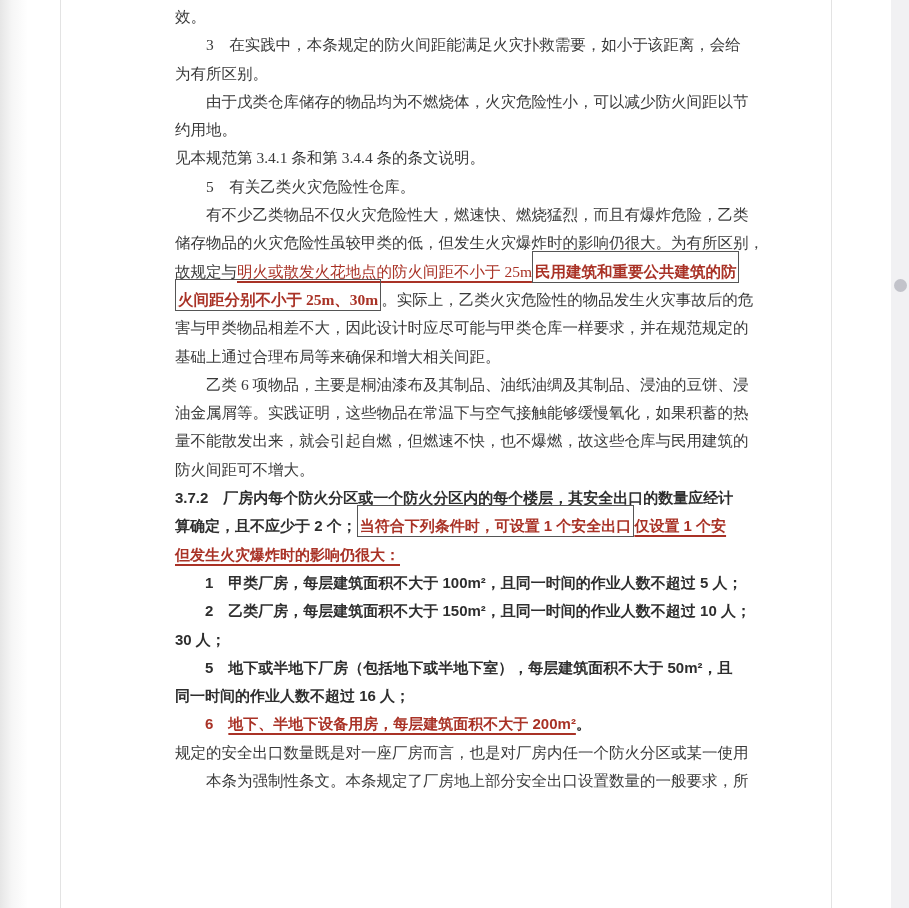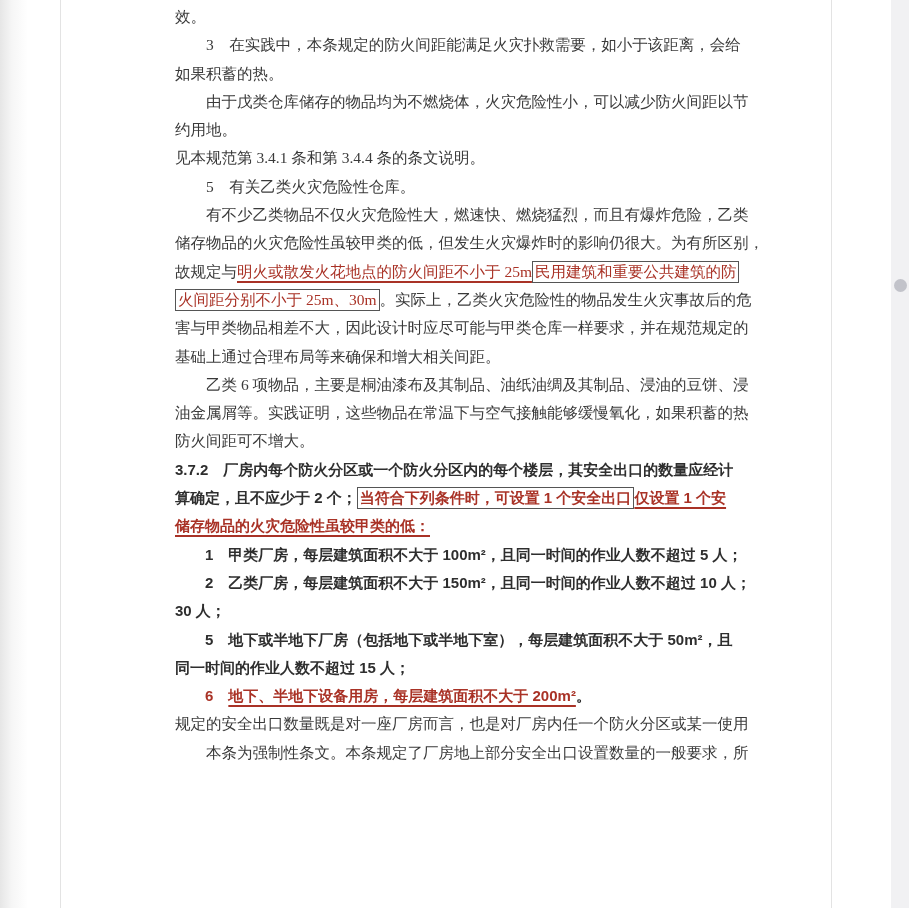--- a/index.html
+++ b/index.html
@@ -51,55 +51,57 @@
     color:var(--red);
     text-decoration:underline;
     text-decoration-color:var(--red);
     text-decoration-thickness:1.5px;
     text-underline-offset:4px;
     text-align:right;
   }
   .seg-rbox {
     color:var(--red);
     border:1.5px solid var(--box-border);
-    padding:1px 2px 2px 2px;
+    padding:11px 2px 2px 2px;
+    font-weight:bold;
   }
 </style>
 </head>
 <body>
 
 <div class="left-edge"></div>
 <div class="right-edge-line"></div>
 
 <div class="doc">
   <div>
       <div class="line"><span class="seg-n">效。</span></div>
       <div class="line"><span class="seg-n">　　3　在实践中，本条规定的防火间距能满足火灾扑救需要，如小于该距离，会给</span></div>
-      <div class="line"><span class="seg-n">如果积蓄的热。</span></div>
+      <div class="line"><span class="seg-n">为有所区别。</span></div>
       <div class="line"><span class="seg-n">　　由于戊类仓库储存的物品均为不燃烧体，火灾危险性小，可以减少防火间距以节</span></div>
       <div class="line"><span class="seg-n">约用地。</span></div>
       <div class="line"><span class="seg-n">见本规范第 3.4.1 条和第 3.4.4 条的条文说明。</span></div>
       <div class="line"><span class="seg-n">　　5　有关乙类火灾危险性仓库。</span></div>
       <div class="line"><span class="seg-n">　　有不少乙类物品不仅火灾危险性大，燃速快、燃烧猛烈，而且有爆炸危险，乙类</span></div>
       <div class="line"><span class="seg-n">储存物品的火灾危险性虽较甲类的低，但发生火灾爆炸时的影响仍很大。为有所区别，</span></div>
       <div class="line"><span class="seg-n">故规定与</span><span class="seg-ru">明火或散发火花地点的防火间距不小于 25m</span><span class="seg-rbox">民用建筑和重要公共建筑的防</span></div>
       <div class="line"><span class="seg-rbox">火间距分别不小于 25m、30m</span><span class="seg-n">。实际上，乙类火灾危险性的物品发生火灾事故后的危</span></div>
       <div class="line"><span class="seg-n">害与甲类物品相差不大，因此设计时应尽可能与甲类仓库一样要求，并在规范规定的</span></div>
       <div class="line"><span class="seg-n">基础上通过合理布局等来确保和增大相关间距。</span></div>
       <div class="line"><span class="seg-n">　　乙类 6 项物品，主要是桐油漆布及其制品、油纸油绸及其制品、浸油的豆饼、浸</span></div>
       <div class="line"><span class="seg-n">油金属屑等。实践证明，这些物品在常温下与空气接触能够缓慢氧化，如果积蓄的热</span></div>
+      <div class="line"><span class="seg-n">量不能散发出来，就会引起自燃，但燃速不快，也不爆燃，故这些仓库与民用建筑的</span></div>
       <div class="line"><span class="seg-n">防火间距可不增大。</span></div>
       <div class="line"><span class="seg-b">3.7.2　厂房内每个防火分区或一个防火分区内的每个楼层，其安全出口的数量应经计</span></div>
       <div class="line"><span class="seg-b">算确定，且不应少于 2 个；</span><span class="seg-b seg-rbox">当符合下列条件时，可设置 1 个安全出口</span><span class="seg-b seg-ru">仅设置 1 个安</span></div>
-      <div class="line"><span class="seg-b seg-ru">储存物品的火灾危险性虽较甲类的低：</span></div>
+      <div class="line"><span class="seg-b seg-ru">但发生火灾爆炸时的影响仍很大：</span></div>
       <div class="line"><span class="seg-b">　　1　甲类厂房，每层建筑面积不大于 100m²，且同一时间的作业人数不超过 5 人；</span></div>
       <div class="line"><span class="seg-b">　　2　乙类厂房，每层建筑面积不大于 150m²，且同一时间的作业人数不超过 10 人；</span></div>
       <div class="line"><span class="seg-b">30 人；</span></div>
       <div class="line"><span class="seg-b">　　5　地下或半地下厂房（包括地下或半地下室），每层建筑面积不大于 50m²，且</span></div>
-      <div class="line"><span class="seg-b">同一时间的作业人数不超过 15 人；</span></div>
+      <div class="line"><span class="seg-b">同一时间的作业人数不超过 16 人；</span></div>
       <div class="line"><span class="seg-b seg-r">　　6　</span><span class="seg-b seg-ru">地下、半地下设备用房，每层建筑面积不大于 200m²</span><span class="seg-b">。</span></div>
       <div class="line"><span class="seg-n">规定的安全出口数量既是对一座厂房而言，也是对厂房内任一个防火分区或某一使用</span></div>
       <div class="line"><span class="seg-n">　　本条为强制性条文。本条规定了厂房地上部分安全出口设置数量的一般要求，所</span></div>
     </div>
 </div>
 
 <div class="scroll-track">
   <div class="scroll-thumb"></div>
 </div>
 

